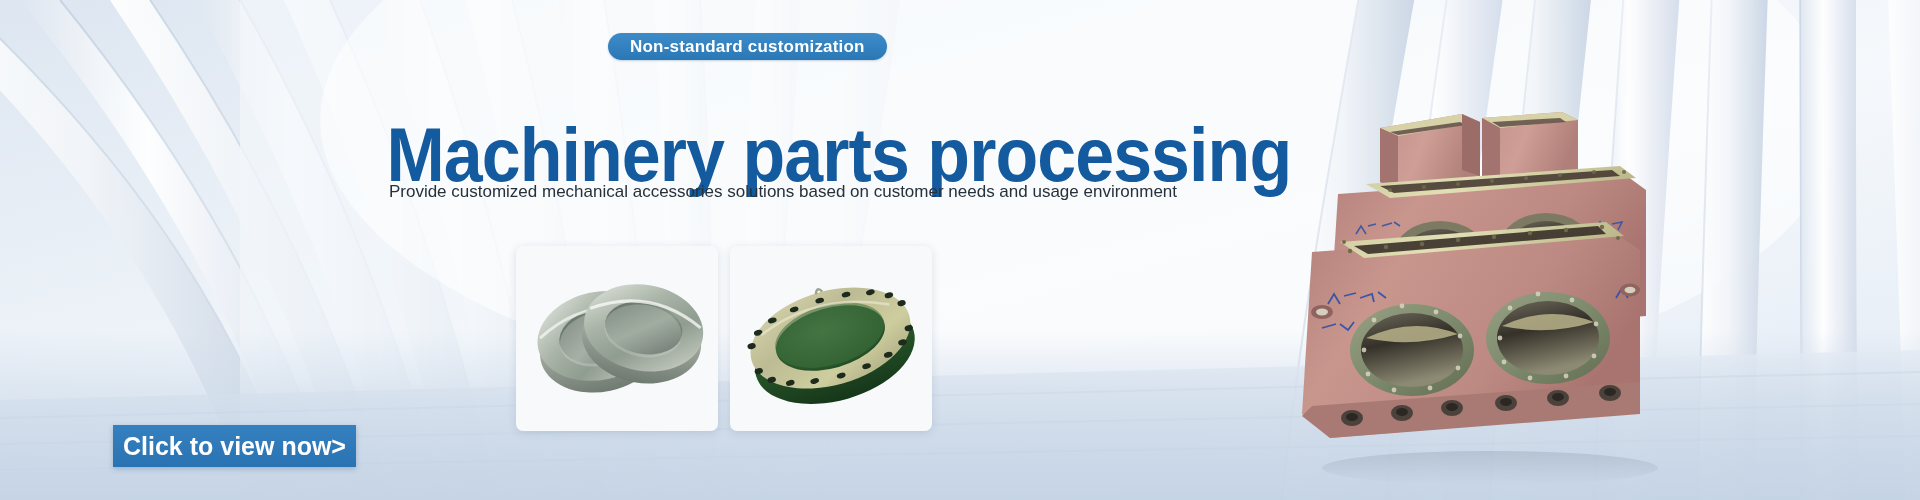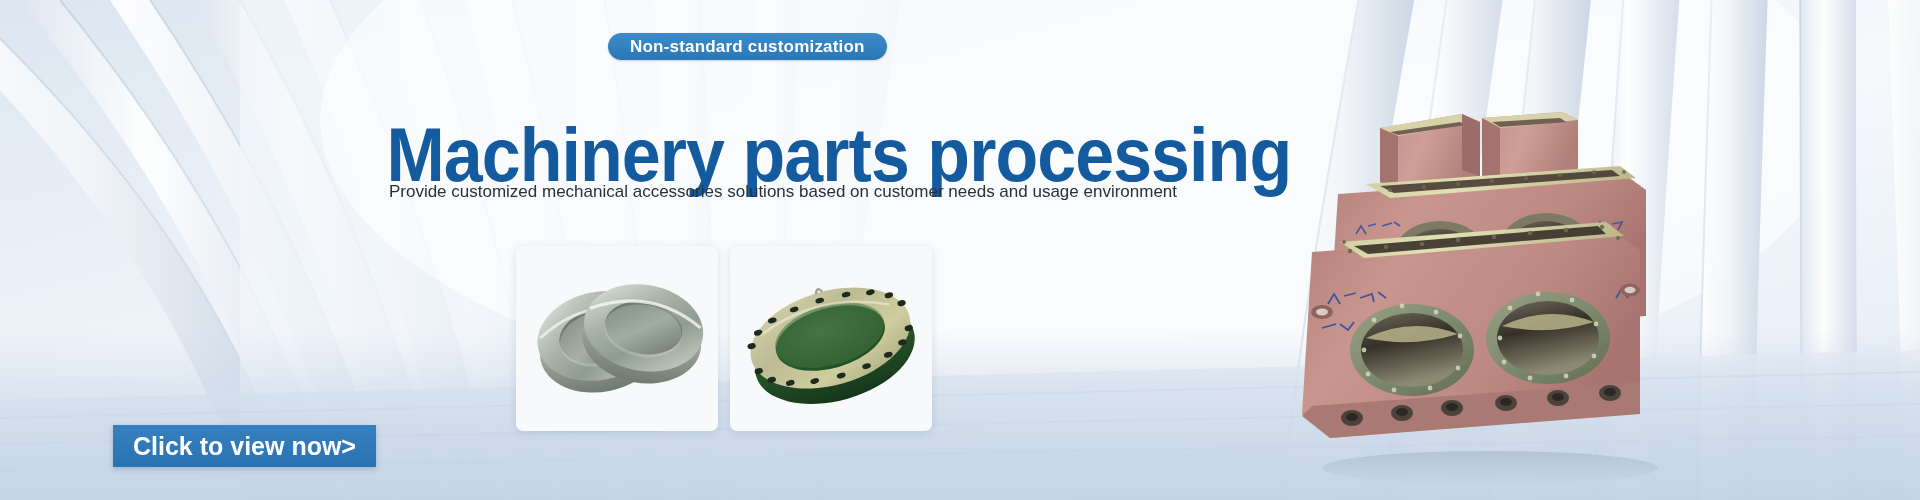--- a/index.html
+++ b/index.html
@@ -67,21 +67,21 @@
   .card{
     width:202px;height:185px;background:#f7f9fb;border-radius:7px;
     box-shadow:0 2px 9px rgba(90,115,145,.20);
     display:flex;align-items:center;justify-content:center;overflow:hidden;
   }
   .card svg{display:block;}
 
   
   .cta{
     position:absolute;left:113px;top:425px;
-    height:42px;line-height:42px;padding:0 20px;
+    height:42px;line-height:42px;padding:0 10px;
     background:linear-gradient(180deg,#3580c0 0%,#2a73b2 100%);
     color:#fff;font-size:25px;font-weight:bold;white-space:nowrap;
     font-family:"Liberation Sans Narrow","Liberation Sans",sans-serif;
     border:0;cursor:pointer;
     box-shadow:0 2px 5px rgba(45,90,140,.30);
   }
 </style>
 </head>
 <body>
 

